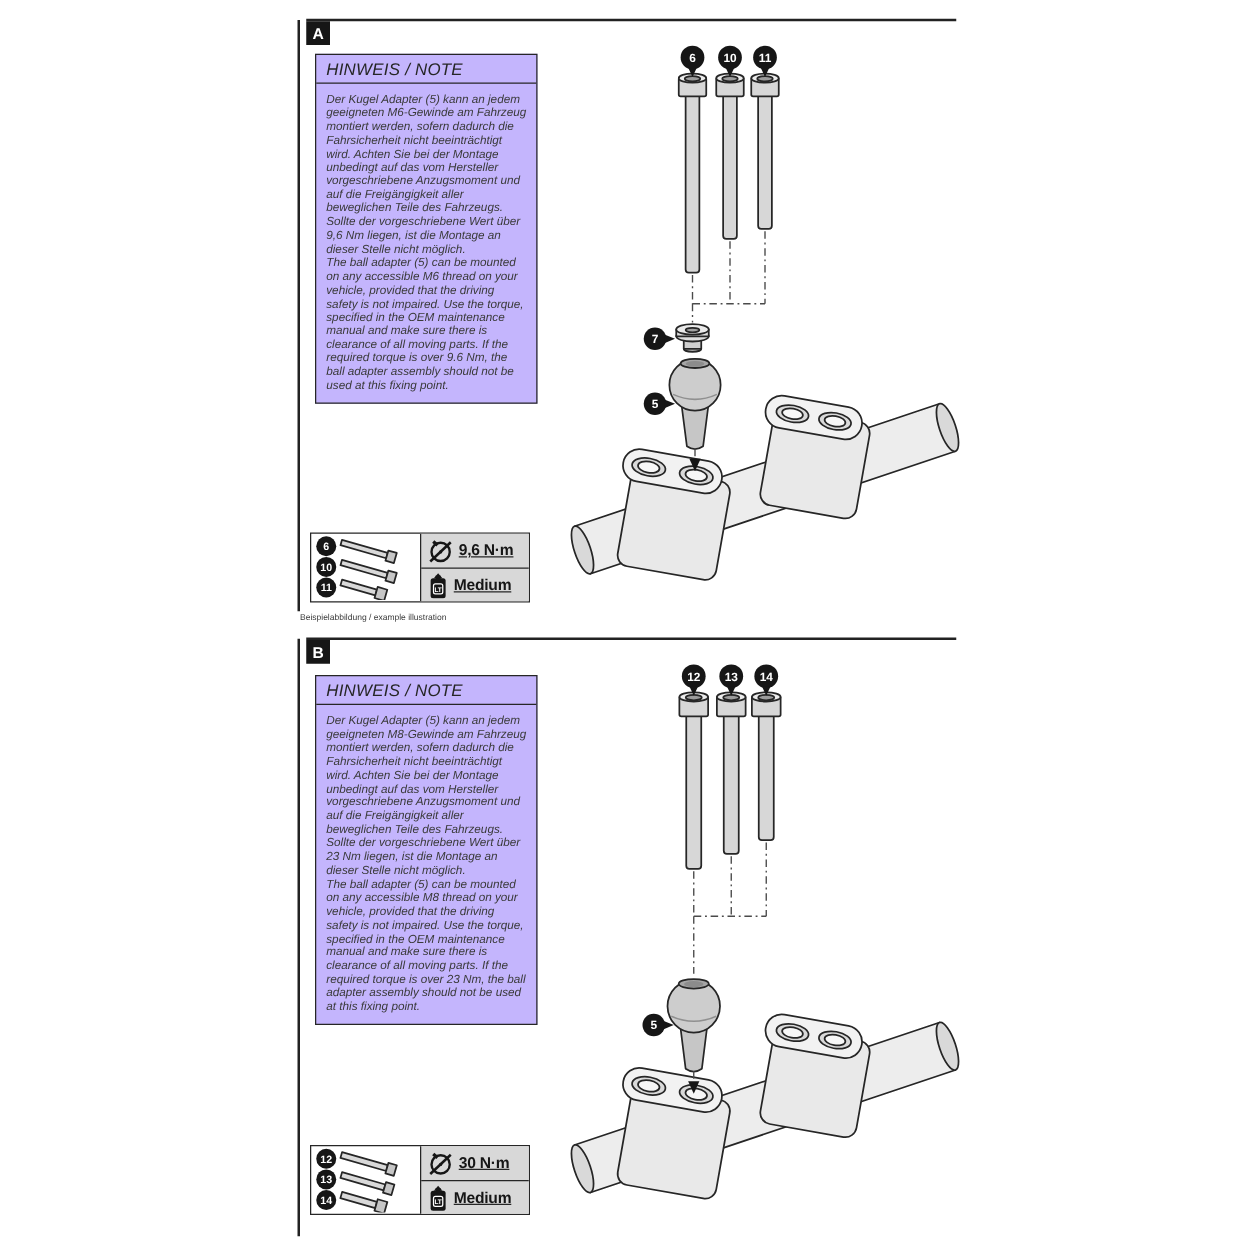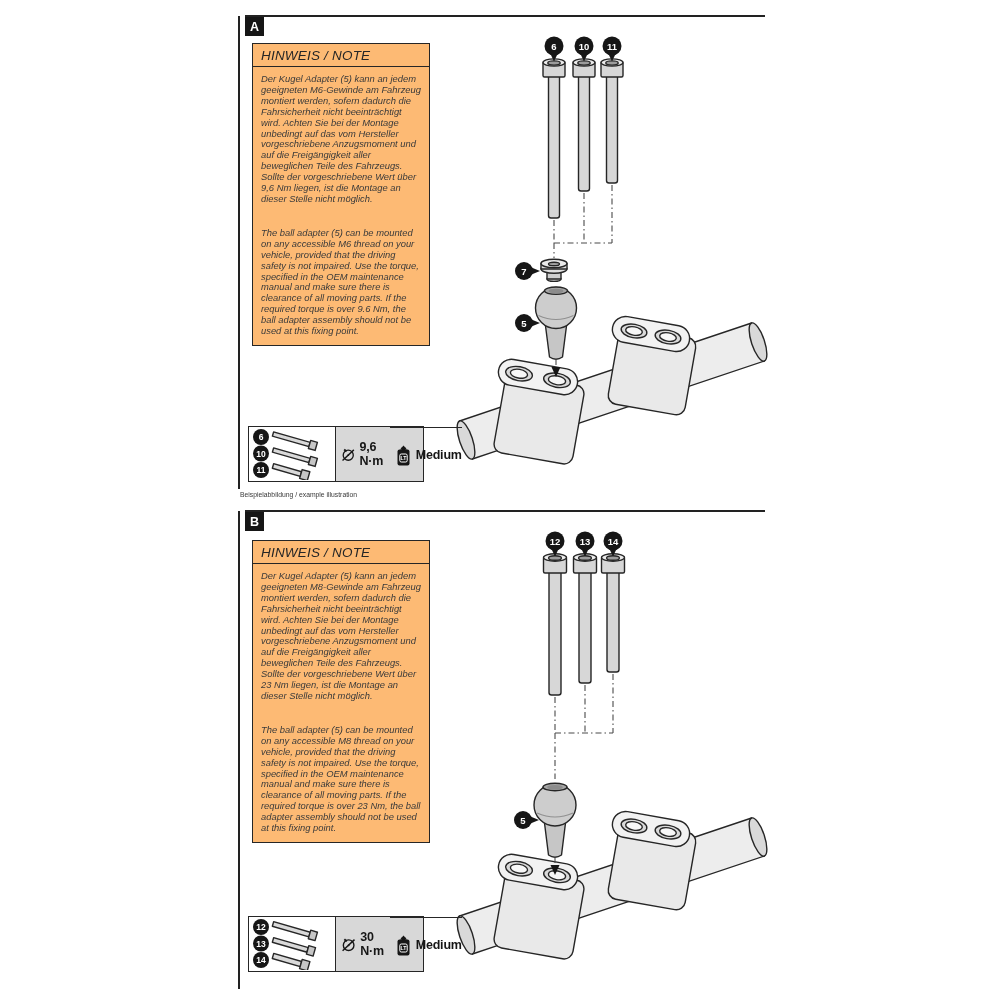--- a/index.html
+++ b/index.html
@@ -3,32 +3,32 @@
 <meta charset="utf-8">
 <style>
   html,body{margin:0;padding:0;background:#fff;}
   .page{position:relative;width:1000px;height:1000px;background:#ffffff;overflow:hidden;
         font-family:"Liberation Sans",sans-serif;color:#262626;}
   .abs{position:absolute;}
   .topline{height:2.2px;background:#222;}
   .leftline{width:1.6px;background:#222;}
   .panel-label{width:19px;height:19px;background:#161616;color:#fff;
     font:bold 12.5px "Liberation Sans",sans-serif;display:flex;align-items:center;justify-content:center;}
-  .note-box{width:178px;border:1.5px solid #262626;background:#fdba74;box-sizing:border-box;}
+  .note-box{width:178px;border:1.5px solid #262626;background:#c4b5fd;box-sizing:border-box;}
   .note-title{font:italic 13.5px/19px "Liberation Sans",sans-serif;color:#262626;
     padding:2px 0 1px 8px;border-bottom:1.4px solid #262626;letter-spacing:.2px;}
   .note-body{padding:7px 7px 8px 8px;}
   .note-body p{margin:0;font:italic 9.4px/10.9px "Liberation Sans",sans-serif;color:#3a3a3a;}
-  .note-body p + p{margin-top:23px;}
+  .note-body p + p{}
   .caption{font:6.8px/8px "Liberation Sans",sans-serif;color:#3a3a3a;}
   .parts-box{width:176px;height:56px;border:1.6px solid #262626;box-sizing:border-box;
     display:flex;background:#fff;}
   .pb-left{width:88px;height:100%;}
   .pb-right{width:88px;height:100%;background:#d8d8d8;border-left:1.6px solid #262626;
-    box-sizing:border-box;display:flex;flex-direction:row;}
+    box-sizing:border-box;display:flex;flex-direction:column;text-decoration:underline;}
   .pb-row{flex:1;display:flex;align-items:center;gap:4px;padding-left:5px;}
   .pb-row + .pb-row{border-top:1.6px solid #262626;}
   .pb-row span{font:bold 12.5px "Liberation Sans",sans-serif;color:#161616;letter-spacing:-.2px;}
   
   svg text.badge{fill:#fff;font:bold 9.5px "Liberation Sans",sans-serif;text-anchor:middle;}
   svg .ol{stroke:#262626;stroke-width:1.4;stroke-linejoin:round;}
   svg .dash{stroke:#4a4a4a;stroke-width:1.1;fill:none;stroke-dasharray:6,3,1.5,3;}
   svg .pin{fill:#161616;}
 </style>
 </head>

